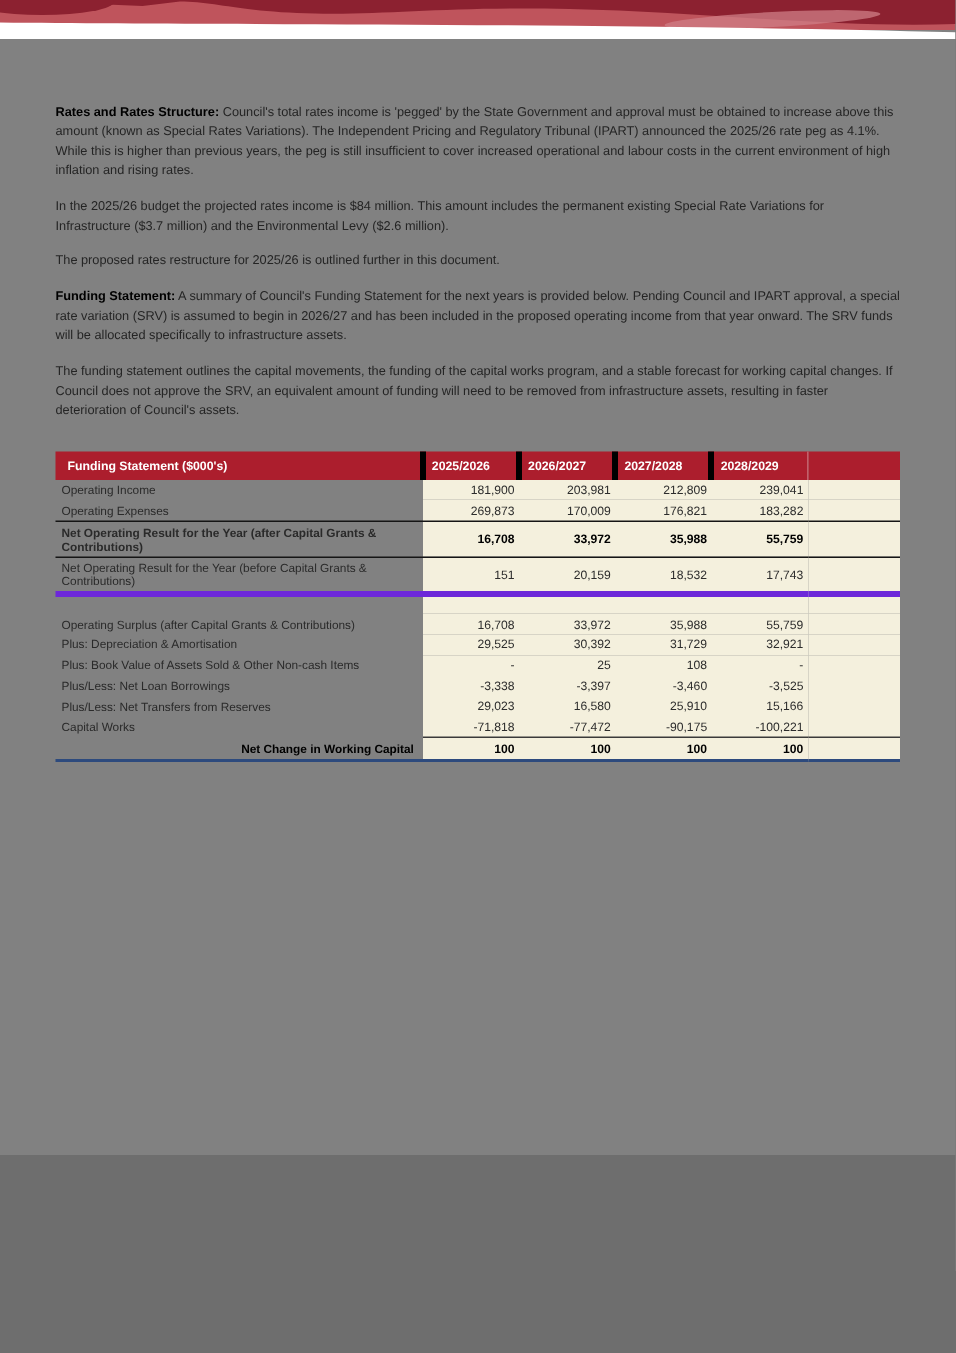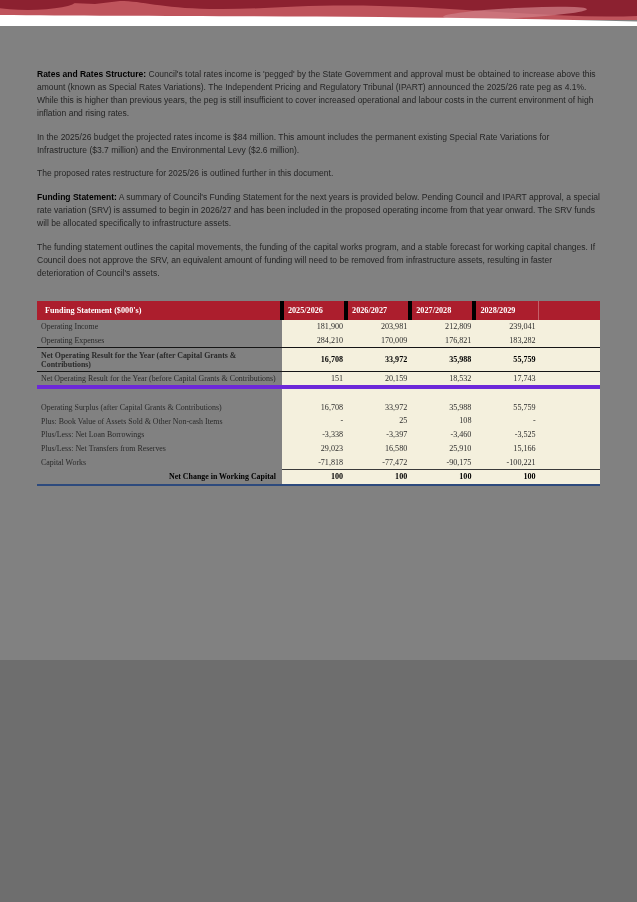--- a/index.html
+++ b/index.html
@@ -2,21 +2,21 @@
 <html><head>
 <meta charset="utf-8">
 <style>
   html,body { margin:0; padding:0; }
   body {
     font-family: "Liberation Sans", sans-serif;
     background:#6e6e6e;
   }
   .page {
     position:relative;
-    width:637px; height:660px;
+    width:637px; height:770px;
     background:#818181;
     overflow:hidden;
     margin:0 auto;
   }
   .banner { position:absolute; top:0; left:0; width:637px; height:26px; }
   .content {
     position:absolute; top:26px; left:0; right:0;
     padding:42px 37px 0 37px;
     color:#1f1f1f;
   }
@@ -29,21 +29,20 @@
   .para .lead { font-weight:bold; color:#000; }
   .gap-lg { }
 
   
   .ftable {
     width:100%;
     border-collapse:collapse;
     margin-top:21px;
     table-layout:fixed;
     font-size:7.9px;
-    font-family:Liberation Serif, serif;
   }
   .ftable th, .ftable td { vertical-align:middle; }
   .ftable thead th {
     background:#ac1e2d;
     color:#ffffff;
     font-weight:bold;
     font-size:8.2px;
     padding:5px 4px;
   }
   .ftable thead th.lbl { text-align:left; padding-left:8px; }
@@ -121,21 +120,21 @@
         <tr>
           <td class="lbl">Operating Income</td>
           <td class="num">181,900</td>
           <td class="num">203,981</td>
           <td class="num">212,809</td>
           <td class="num">239,041</td>
           <td class="pad"></td>
         </tr>
         <tr>
           <td class="lbl">Operating Expenses</td>
-          <td class="num">284,210</td>
+          <td class="num">269,873</td>
           <td class="num">170,009</td>
           <td class="num">176,821</td>
           <td class="num">183,282</td>
           <td class="pad"></td>
         </tr>
         <tr class="emph">
           <td class="lbl">Net Operating Result for the Year (after Capital Grants &amp; Contributions)</td>
           <td class="num">16,708</td>
           <td class="num">33,972</td>
           <td class="num">35,988</td>
@@ -160,20 +159,28 @@
         </tr>
         <tr>
           <td class="lbl">Operating Surplus (after Capital Grants &amp; Contributions)</td>
           <td class="num">16,708</td>
           <td class="num">33,972</td>
           <td class="num">35,988</td>
           <td class="num">55,759</td>
           <td class="pad"></td>
         </tr>
         <tr>
+          <td class="lbl">Plus: Depreciation &amp; Amortisation</td>
+          <td class="num">29,525</td>
+          <td class="num">30,392</td>
+          <td class="num">31,729</td>
+          <td class="num">32,921</td>
+          <td class="pad"></td>
+        </tr>
+        <tr>
           <td class="lbl">Plus: Book Value of Assets Sold &amp; Other Non-cash Items</td>
           <td class="num">-</td>
           <td class="num">25</td>
           <td class="num">108</td>
           <td class="num">-</td>
           <td class="pad"></td>
         </tr>
         <tr>
           <td class="lbl">Plus/Less: Net Loan Borrowings</td>
           <td class="num">-3,338</td>

